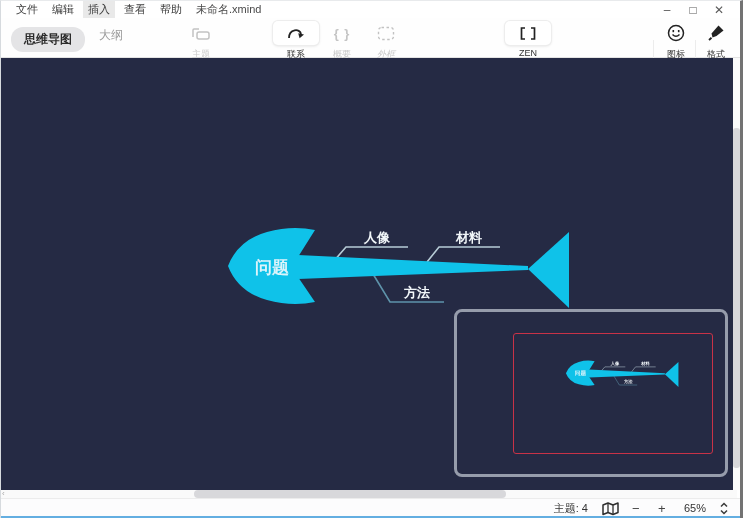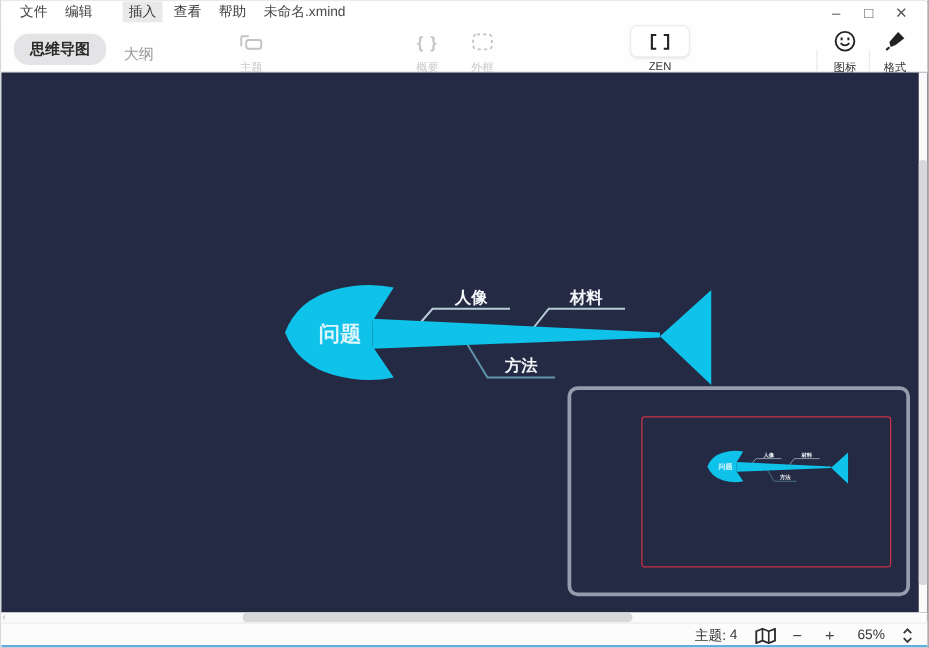--- a/index.html
+++ b/index.html
@@ -1,33 +1,33 @@
 <!DOCTYPE html>
 <html><head>
 <meta charset="utf-8">
 <style>
   * { margin:0; padding:0; box-sizing:border-box; }
   html,body { font-family:"Liberation Sans", sans-serif; background:#fff; }
   .window { position:relative; width:743px; height:518px; background:#ffffff; overflow:hidden;
-            border-left:1px solid #d6dade; border-right:1px solid #737373; border-top:1px solid #e8eaec; }
+            border-left:1px solid #d6dade; border-right:3px solid #737373; border-top:1px solid #e8eaec; }
 
   
   .menubar { position:absolute; left:0; top:0; width:100%; height:17px; background:#fff;
              display:flex; align-items:center; padding-left:10px; font-size:11px; color:#3c3c3c; }
   .menubar .mitem { padding:1px 5px; margin-right:4px; cursor:default; }
-  .menubar .mitem.active { background:#e9e9e9;margin-left:15px; }
+  .menubar .mitem.active { background:#e9e9e9; }
   .menubar .filename { margin-left:5px; color:#4a4a4a; }
 
   .winctl { position:absolute; top:0; height:17px; display:flex; align-items:center; font-size:12px; color:#5a5a5a; }
   .winctl span { width:26px; text-align:center; }
 
   
   .toolbar { position:absolute; left:0; top:17px; width:100%; height:40px; background:#fefefe;
              border-bottom:1px solid #e3e3e3; }
-  .tabs { position:absolute; left:10px; top:9px; display:flex; align-items:flex-end; }
+  .tabs { position:absolute; left:10px; top:9px; display:flex; align-items:flex-start; }
   .tab-pill { background:#e4e4e6; border-radius:12px; padding:4px 13px; font-size:12px; font-weight:bold; color:#2b2b2b; }
   .tab-plain { margin-left:14px; font-size:12px; color:#9b9b9b; }
 
   .tbtn { position:absolute; top:3px; width:46px; text-align:center; }
   .tbtn .ibox { height:24px; display:flex; align-items:center; justify-content:center; border-radius:5px; }
   .tbtn.raised .ibox { background:#fff; box-shadow:0 0 0 1px #ededed, 0 1px 3px rgba(0,0,0,.14); }
   .tbtn .tlabel { display:block; margin-top:3px; font-size:9px; color:#333; }
   .tbtn.disabled .tlabel { color:#c9c9c9; }
   .brace { font-size:13px; color:#c4c4c4; font-weight:bold; letter-spacing:1px; }
   .vdiv { position:absolute; top:22px; height:30px; width:1px; background:#ececec; }
@@ -87,29 +87,38 @@
       <div class="ibox">
           <svg width="22" height="17">
         <path d="M3,12 V5 Q3,4 4,4 H9" fill="none" stroke="#c2c2c2" stroke-width="1.5"></path>
         <rect x="7" y="7" width="12" height="7" rx="2" fill="none" stroke="#c2c2c2" stroke-width="1.5"></rect>
       </svg>
         </div>
       <span class="tlabel">主题</span>
     </div>
 
 
+    <div class="tbtn raised" style="left:272px;">
+      <div class="ibox">
+          <svg width="22" height="17">
+        <path d="M4,13 C4,4 15,3 16,9" fill="none" stroke="#222" stroke-width="1.8"></path>
+        <polygon points="13.2,8.2 19,9.6 14.6,13.2" fill="#222"></polygon>
+      </svg>
+        </div>
+      <span class="tlabel">联系</span>
+    </div>
 
     <div class="tbtn disabled" style="left:318px;">
       <div class="ibox">
           <span class="brace">{ }</span>
         </div>
       <span class="tlabel">概要</span>
     </div>
 
-    <div class="tbtn disabled" style="left:362px;">
+    <div class="tbtn disabled" style="left:362px;font-style:italic;">
       <div class="ibox">
           <svg width="20" height="17">
         <rect x="2.5" y="2.5" width="15" height="12" rx="3" fill="none" stroke="#c2c2c2" stroke-width="1.4" stroke-dasharray="2.5 2.5"></rect>
       </svg>
         </div>
       <span class="tlabel">外框</span>
     </div>
 
 
     <div class="tbtn raised" style="left:504px;">

